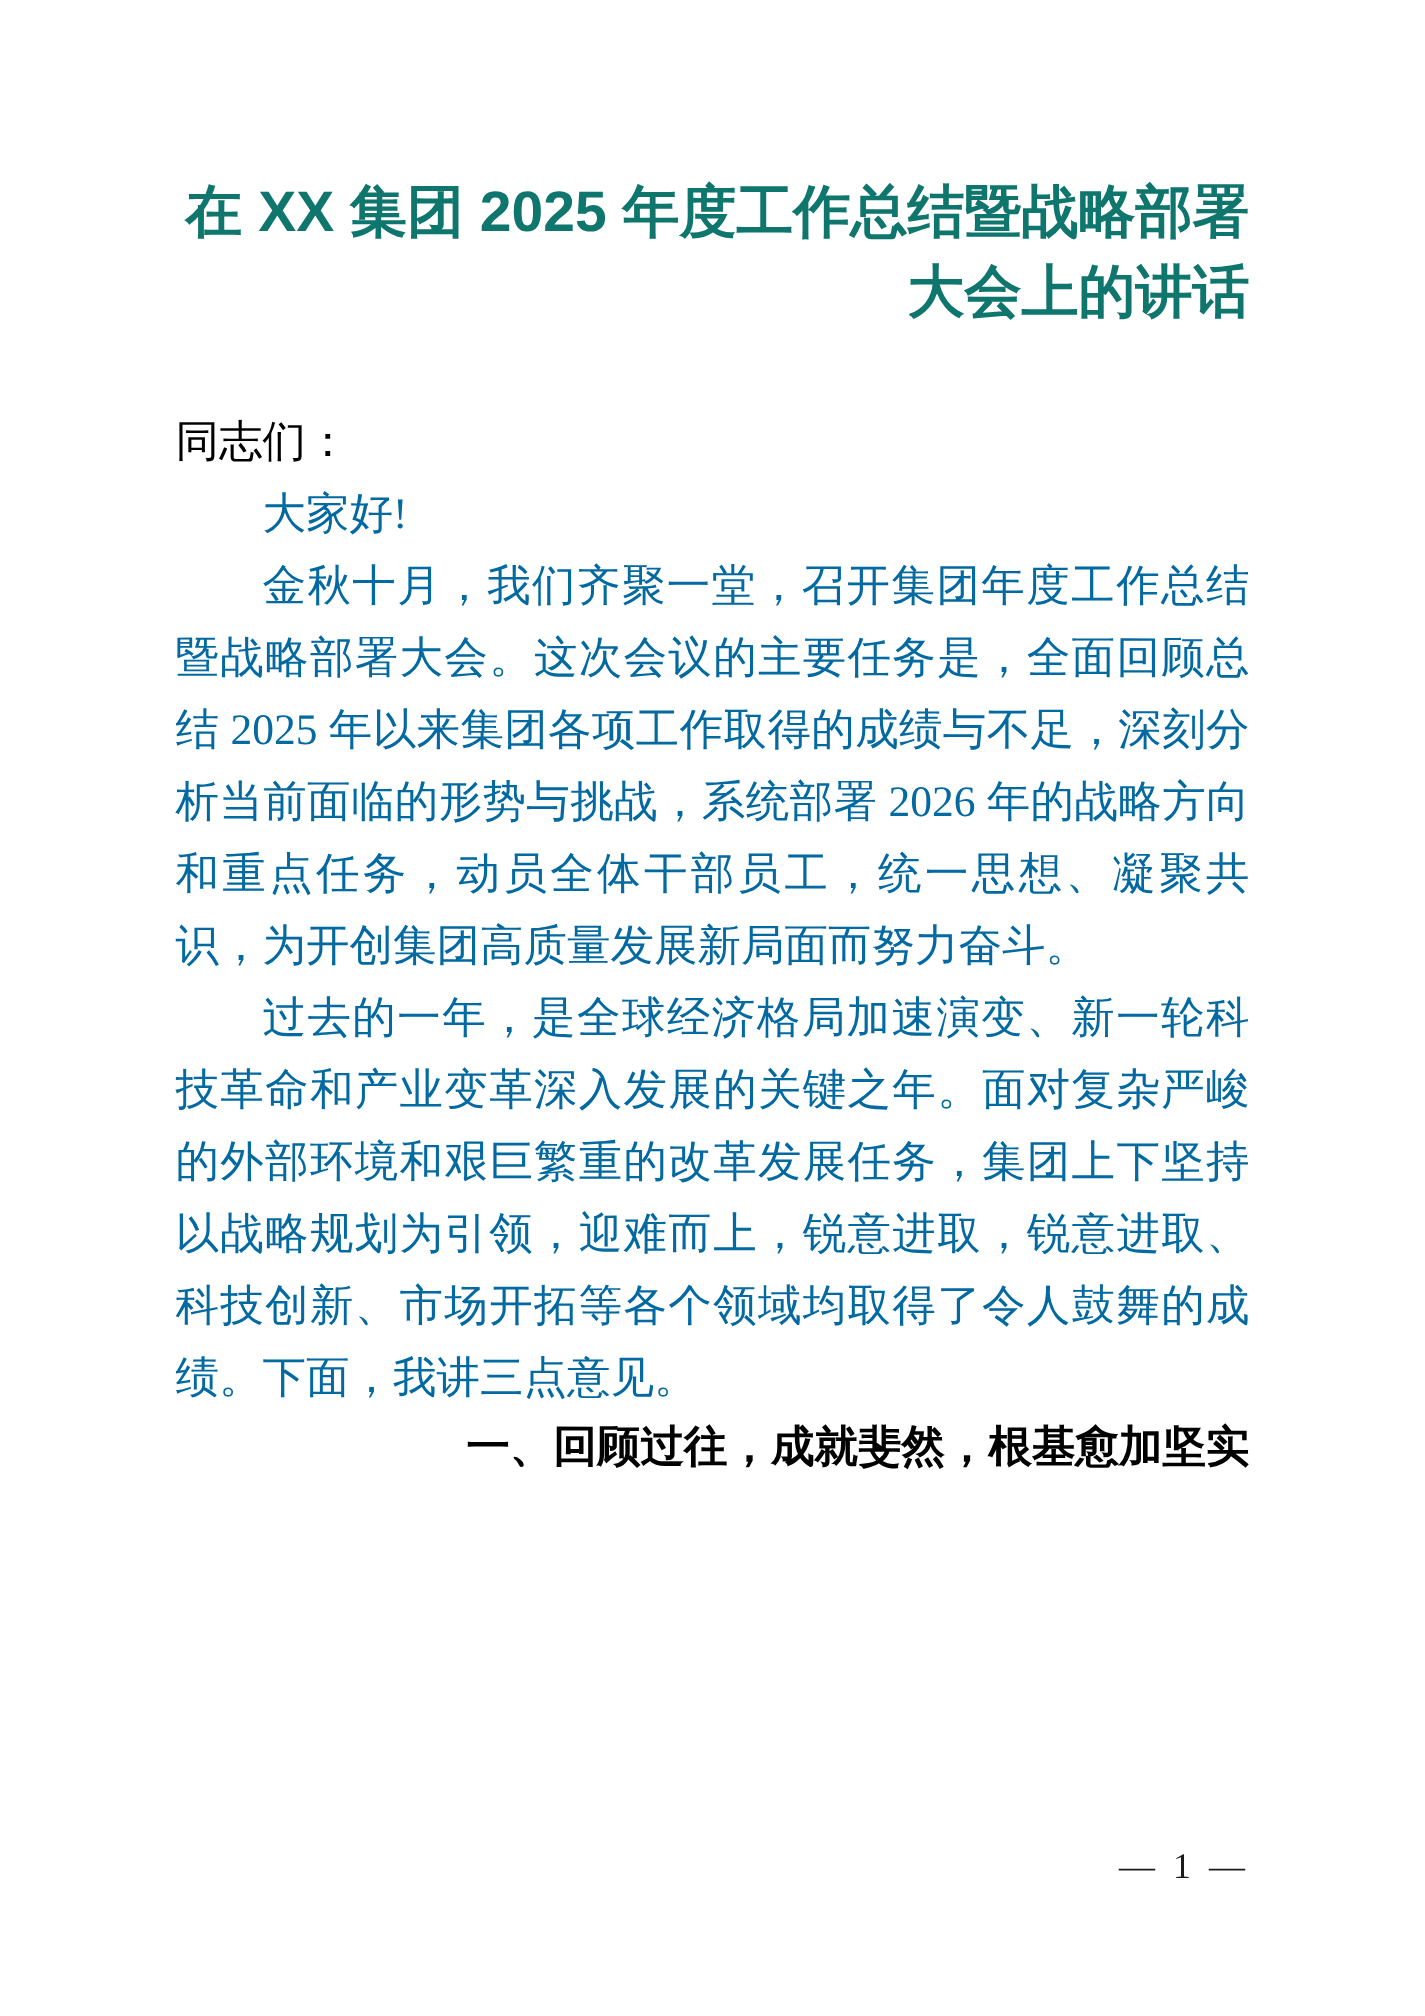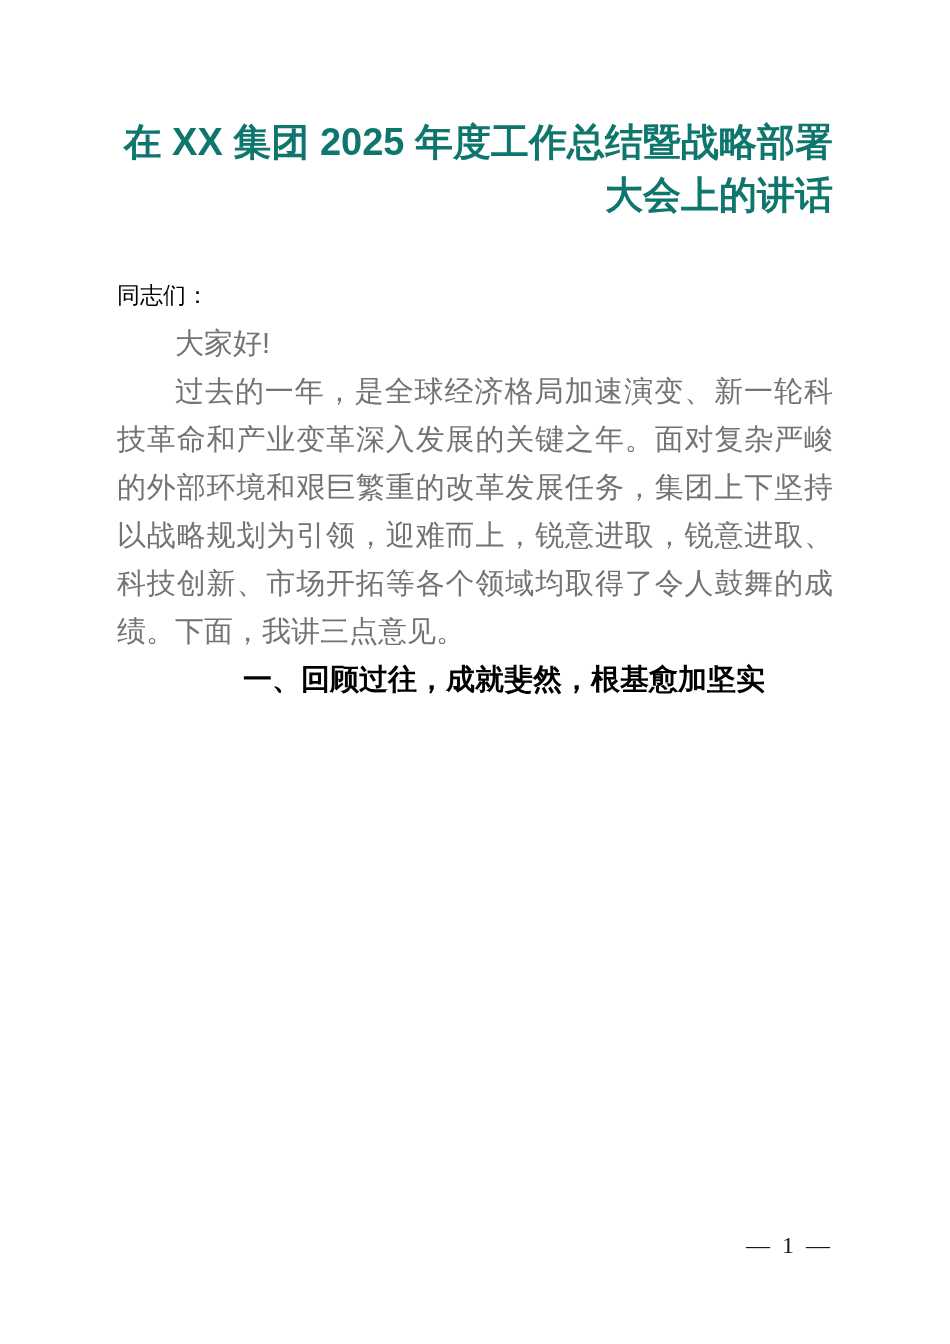--- a/index.html
+++ b/index.html
@@ -33,46 +33,46 @@
     color: #0f766e;
     text-align: right;
     letter-spacing: 0px;
   }
 
   
   .salutation {
     margin: 0;
     padding-top: 49px;
     font-family: "Liberation Sans", "DejaVu Sans", sans-serif;
-    font-size: 23px;
+    font-size: 29px;
     line-height: 48px;
     color: #000000;
     text-align: justify;
     text-justify: inter-ideograph;
   }
   .para {
     margin: 0;
-    font-family: Liberation Sans, sans-serif;
+    font-family: Liberation Serif, serif;
     font-size: 29px;
     line-height: 48px;
-    color: #737373;
+    color: #0369a1;
     text-indent: 2em;
     text-align: justify;
     text-justify: inter-ideograph;
     word-break: break-all;
   }
   .heading {
     margin: 0;
-    font-family: Liberation Serif, serif;
+    font-family: Liberation Mono, monospace;
     font-weight: bold;
     font-size: 29px;
     line-height: 48px;
     color: #000000;
     text-indent: 2em;
-    text-align: center;
+    text-align: right;
   }
 
   
   .footer {
     position: absolute;
     left: 0;
     right: 117px;
     top: 1232px;
     text-align: right;
     font-family: "Liberation Serif", "DejaVu Serif", serif;
@@ -87,20 +87,21 @@
 <div class="page">
 
   <div class="doc-body">
 
     <h1 class="doc-title">在 XX 集团 2025 年度工作总结暨战略部署大会上的讲话</h1>
 
     <p class="salutation">同志们：</p>
 
     <p class="para">大家好!</p>
 
+    <p class="para">金秋十月，我们齐聚一堂，召开集团年度工作总结暨战略部署大会。这次会议的主要任务是，全面回顾总结 2025 年以来集团各项工作取得的成绩与不足，深刻分析当前面临的形势与挑战，系统部署 2026 年的战略方向和重点任务，动员全体干部员工，统一思想、凝聚共识，为开创集团高质量发展新局面而努力奋斗。</p>
 
     <p class="para">过去的一年，是全球经济格局加速演变、新一轮科技革命和产业变革深入发展的关键之年。面对复杂严峻的外部环境和艰巨繁重的改革发展任务，集团上下坚持以战略规划为引领，迎难而上，锐意进取，锐意进取、科技创新、市场开拓等各个领域均取得了令人鼓舞的成绩。下面，我讲三点意见。</p>
 
     <p class="heading">一、回顾过往，成就斐然，根基愈加坚实</p>
 
 
   </div>
 
   <div class="footer">— 1 —</div>
 

